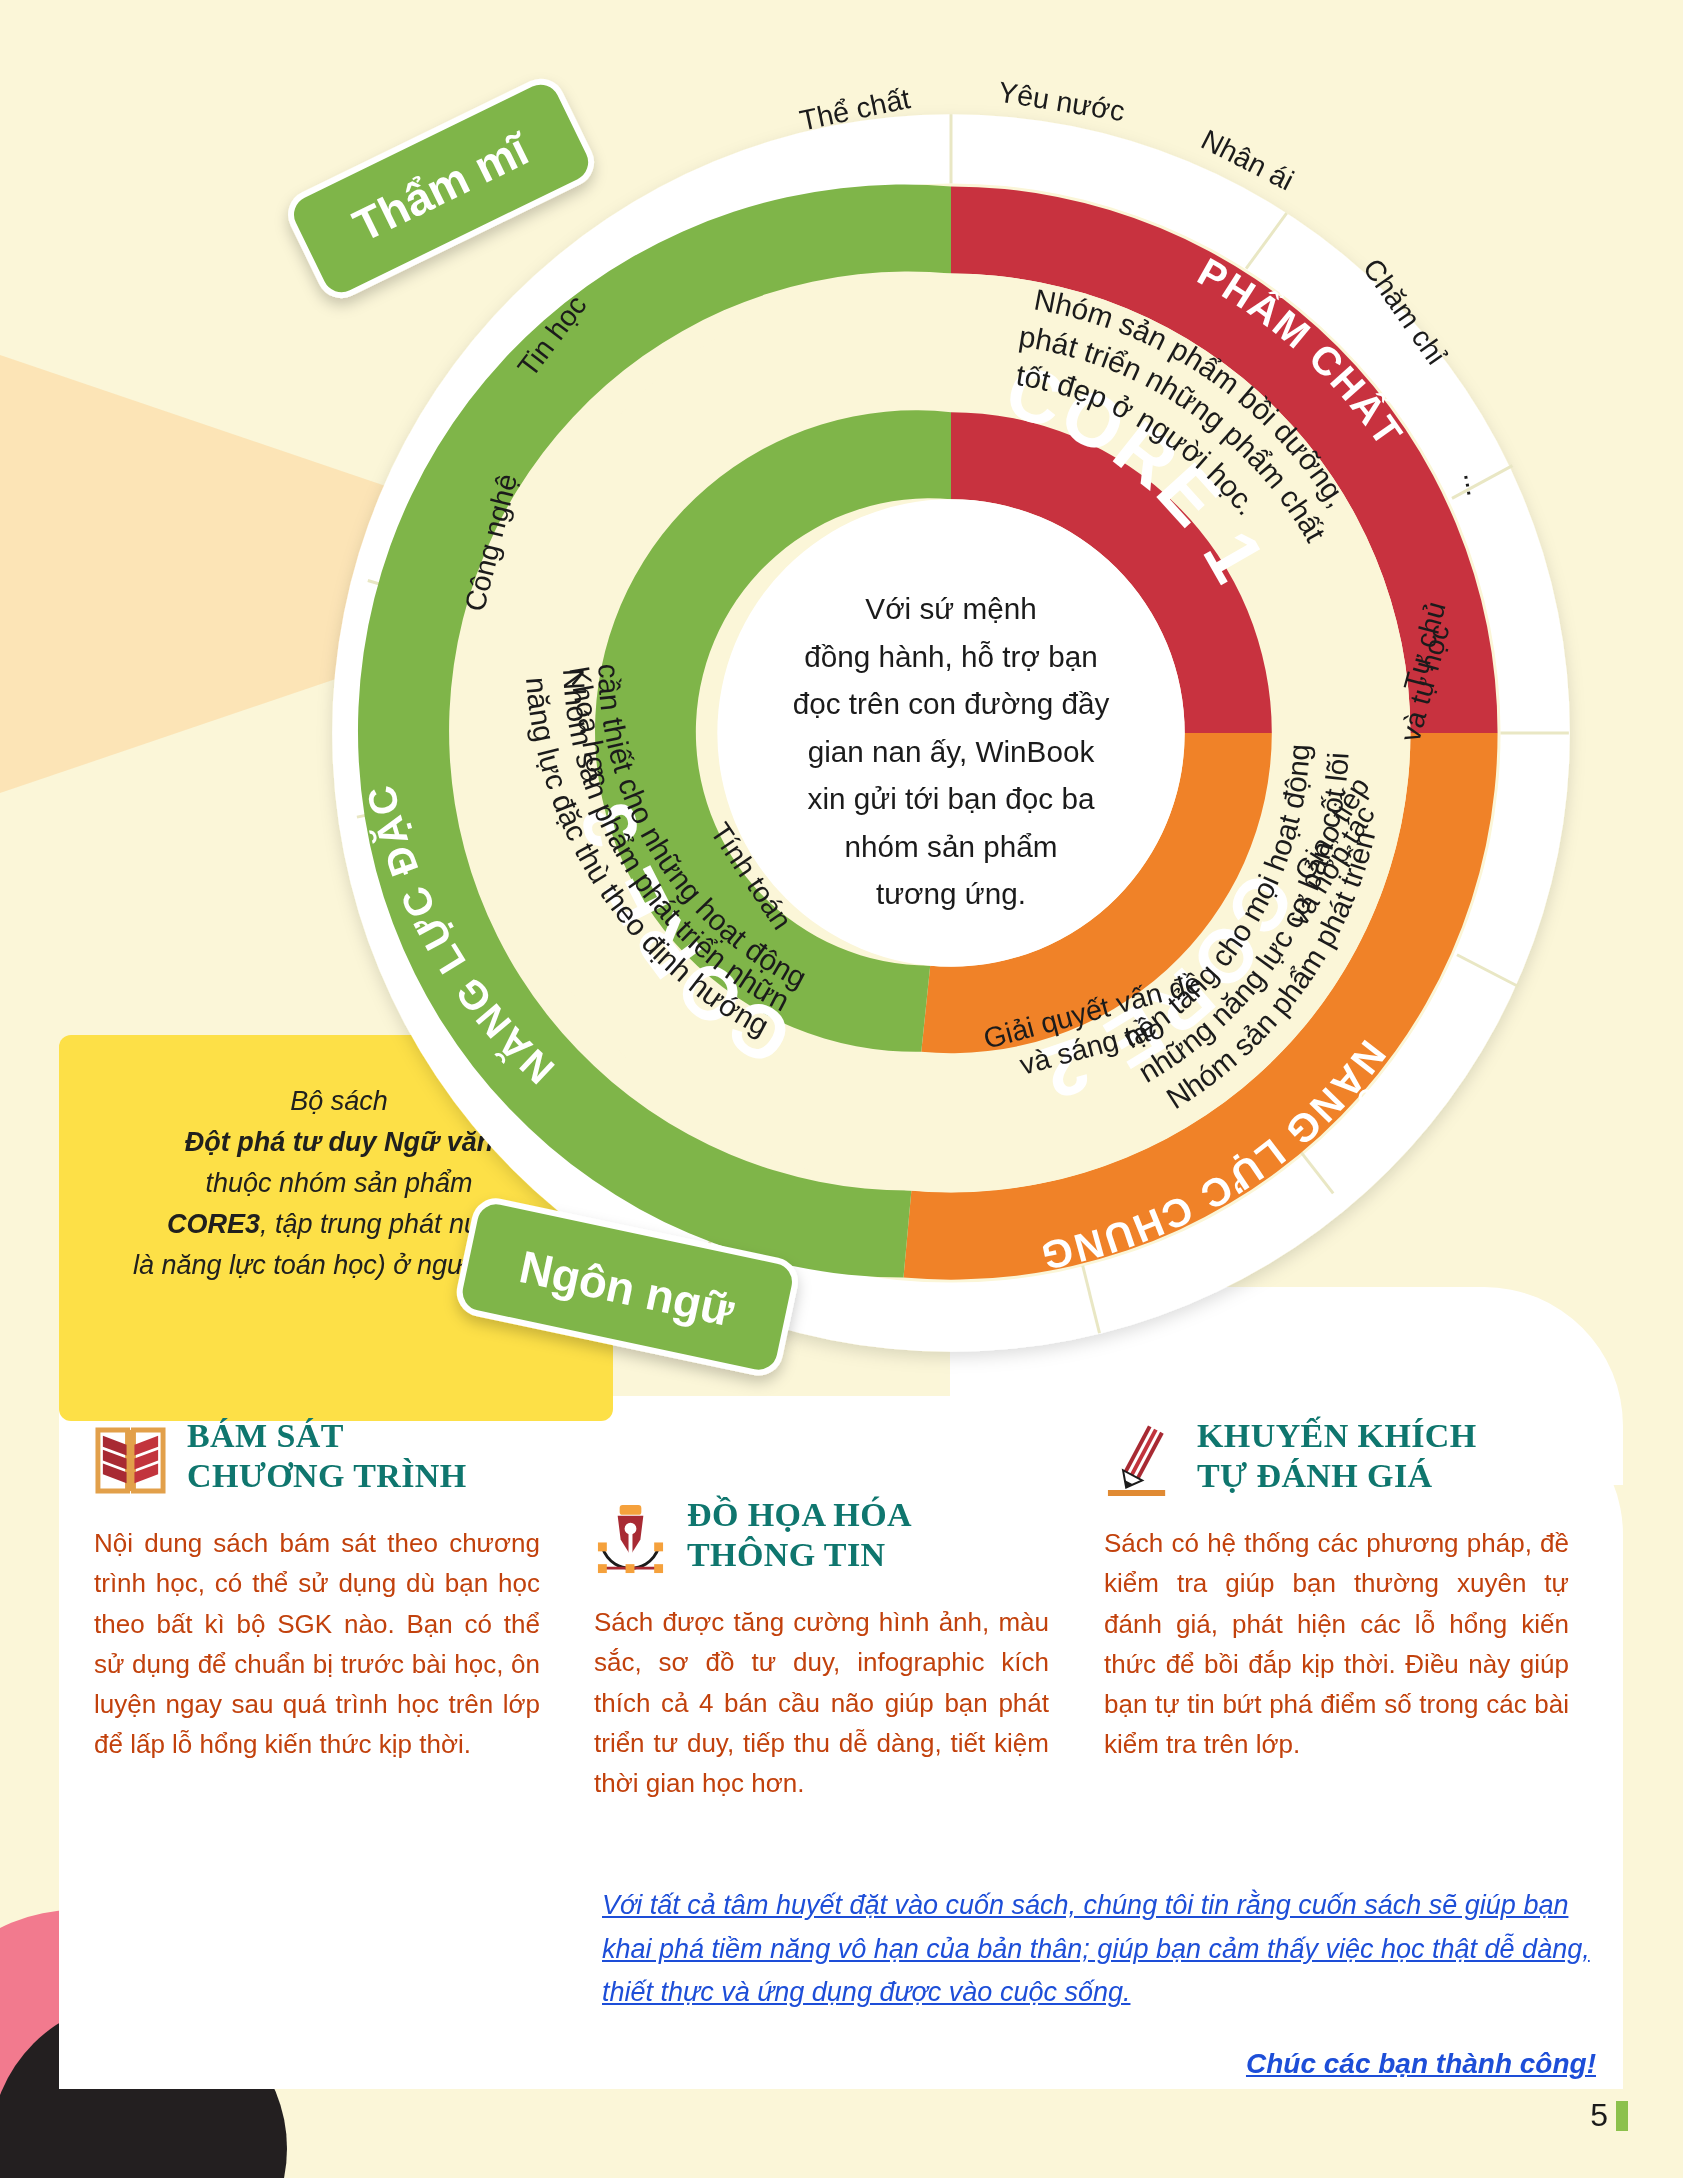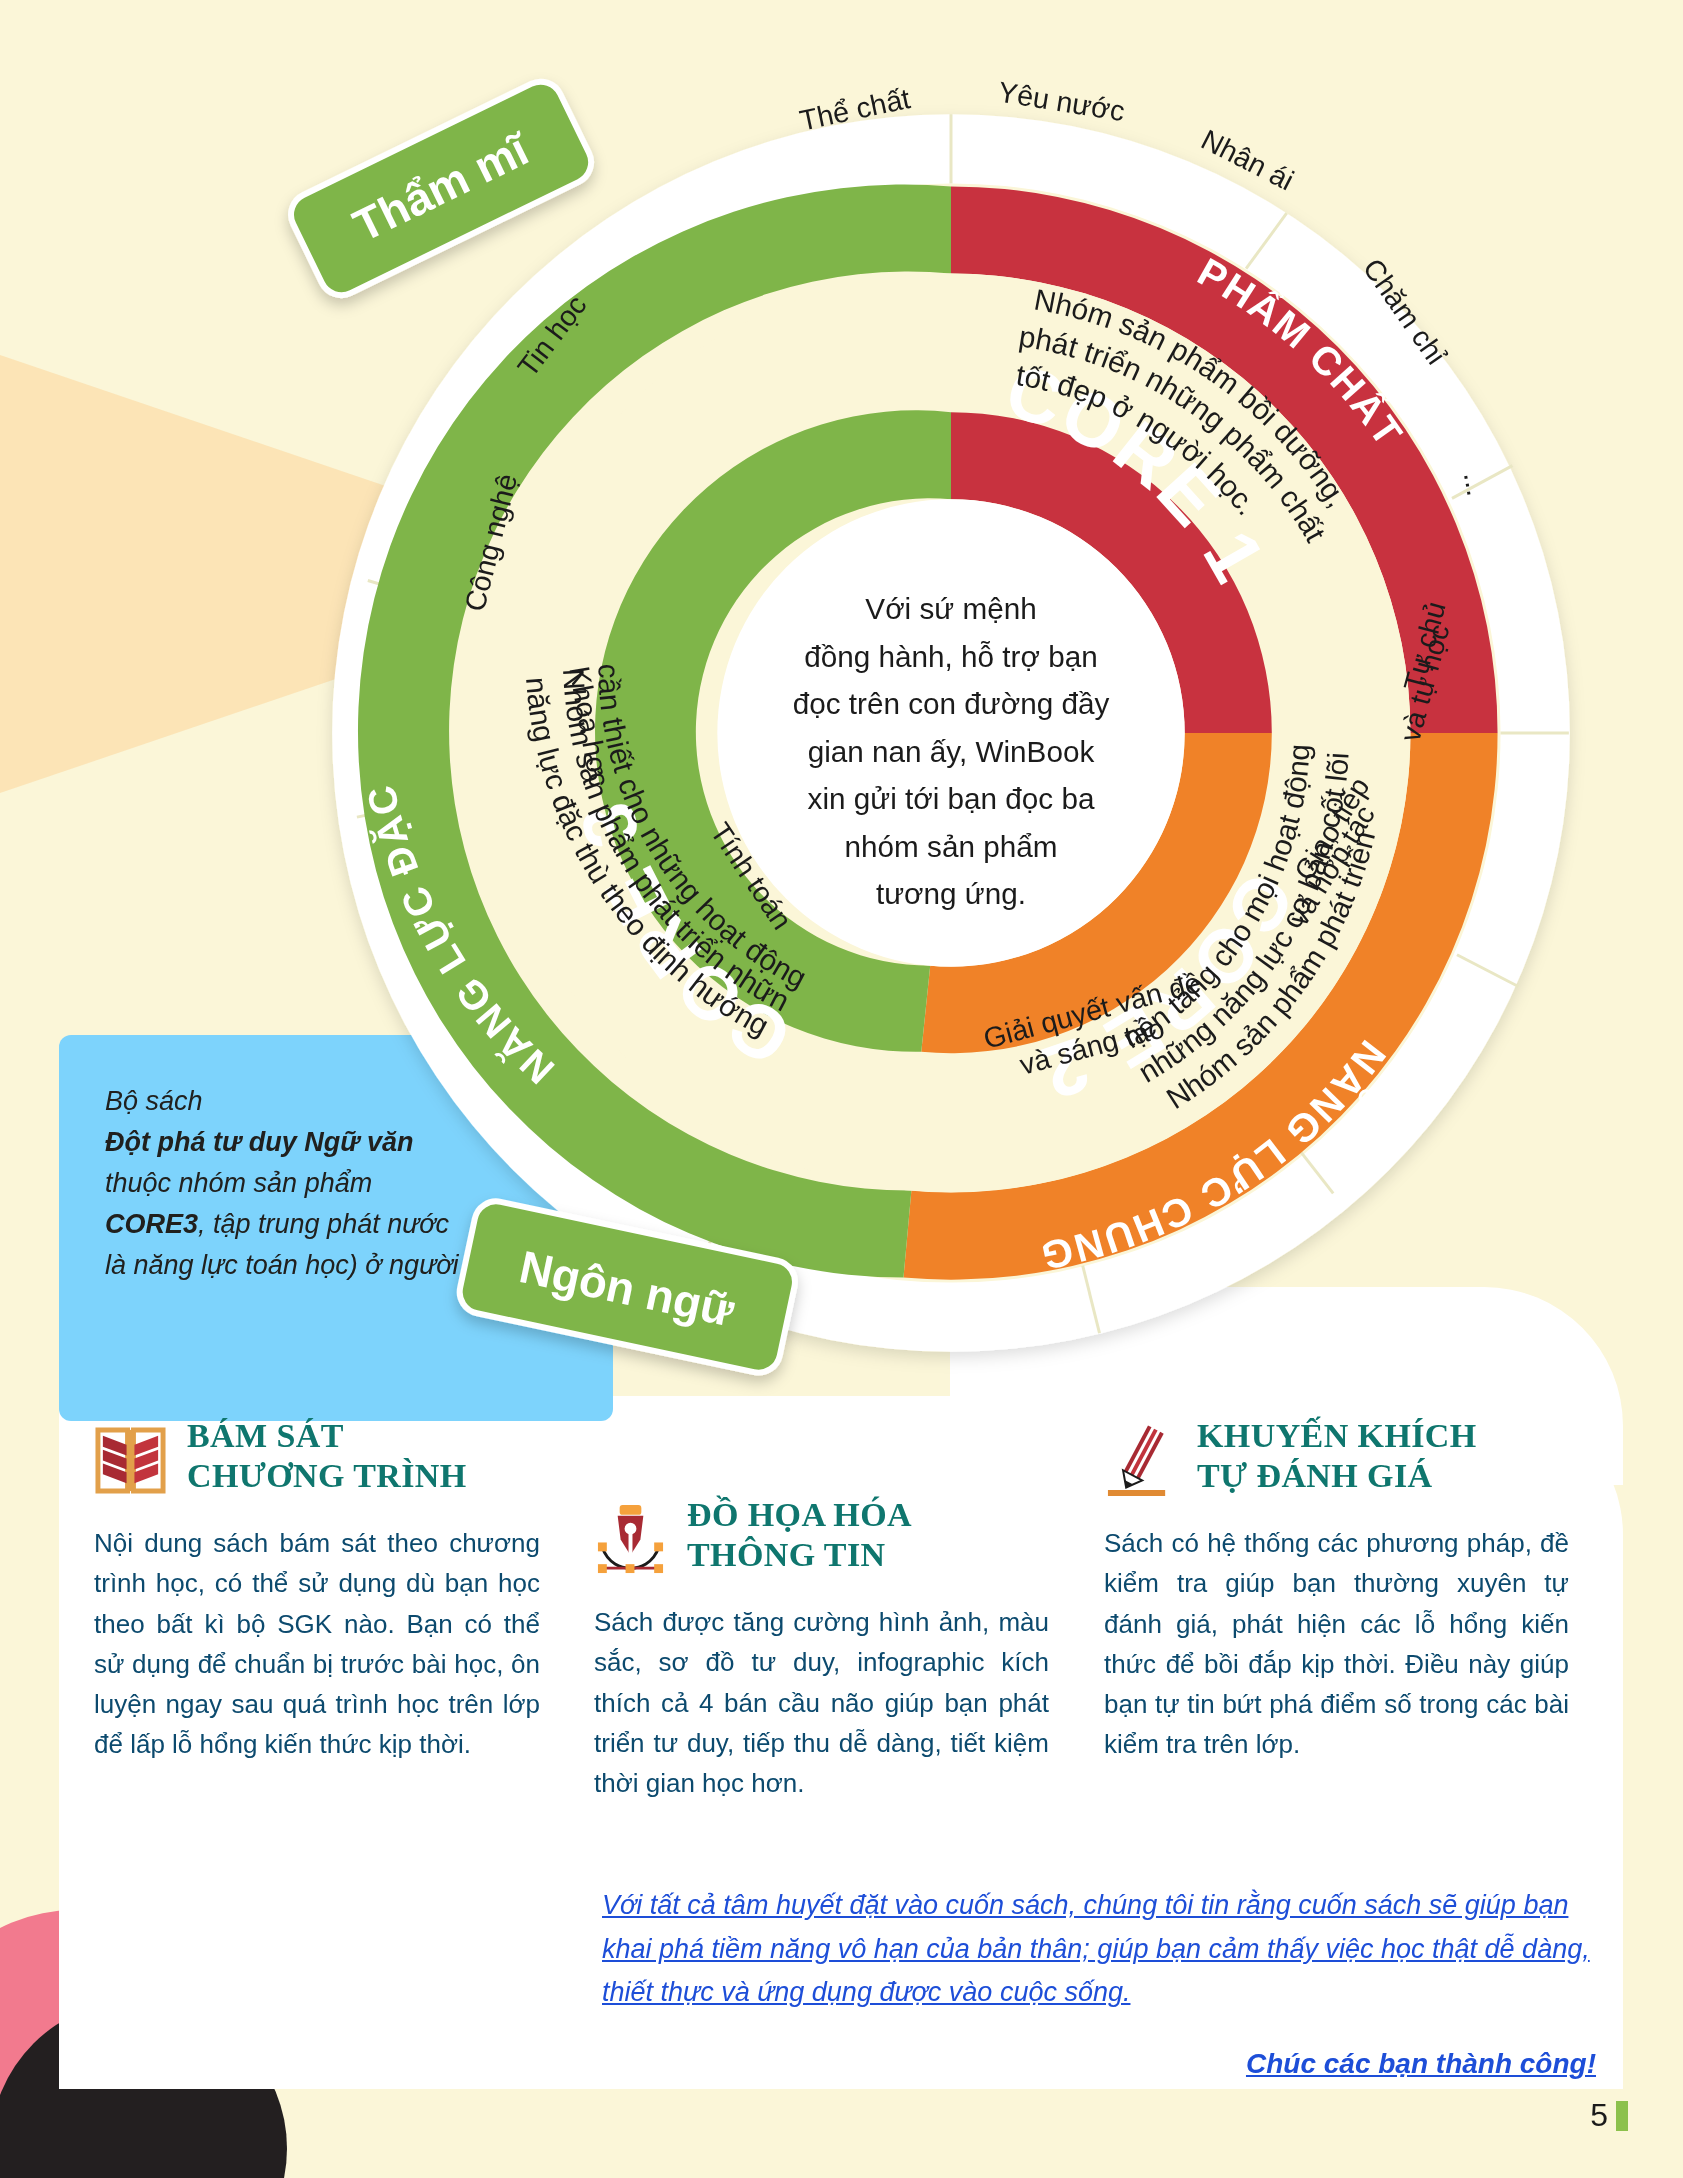--- a/index.html
+++ b/index.html
@@ -33,39 +33,39 @@
     background:#ffffff;border-radius:0 139px 0 0;z-index:2;
   }
 
   
   #wheel-wrap{position:absolute;left:248px;top:30px;width:1406px;height:1406px;z-index:5;}
   #wheel{width:100%;height:100%;display:block;}
 
   
   .note-box{
     position:absolute;left:59px;top:1035px;width:554px;height:386px;
-    background:#7dd3fc;border-radius:12px;z-index:4;
-    padding:46px 40px 0 46px;box-sizing:border-box;
+    background:#fde047;border-radius:12px;z-index:4;
+    padding:46px 40px 0 46px;box-sizing:border-box;text-align:center;
   }
   .note-box p{
     margin:0;font-style:italic;font-size:27px;line-height:1.52;color:#20201e;
   }
   .note-box b{font-weight:bold;}
 
   
   .cards{position:absolute;left:0;top:1416px;width:1683px;height:475px;z-index:6;}
   .card{position:absolute;box-sizing:border-box;}
   .card .head{display:flex;align-items:flex-start;gap:20px;}
   .card .icon{flex:0 0 auto;width:73px;height:81px;margin-top:4px;}
   .card h3{
     margin:0;font-family:"Liberation Serif", serif;font-weight:bold;
     font-size:34px;line-height:1.18;letter-spacing:0.4px;color:#0f766e;
   }
   .card p{
-    margin:22px 0 0 0;font-size:26px;line-height:1.55;color:#0c4a6e;
+    margin:22px 0 0 0;font-size:26px;line-height:1.55;color:#c2410c;
     text-align:justify;
   }
   #card1{left:94px;top:0px;width:446px;}
   #card2{left:594px;top:79px;width:455px;}
   #card3{left:1104px;top:0px;width:465px;}
 
   
   .closing{
     position:absolute;left:594px;top:1876px;width:1010px;z-index:7;
   }

